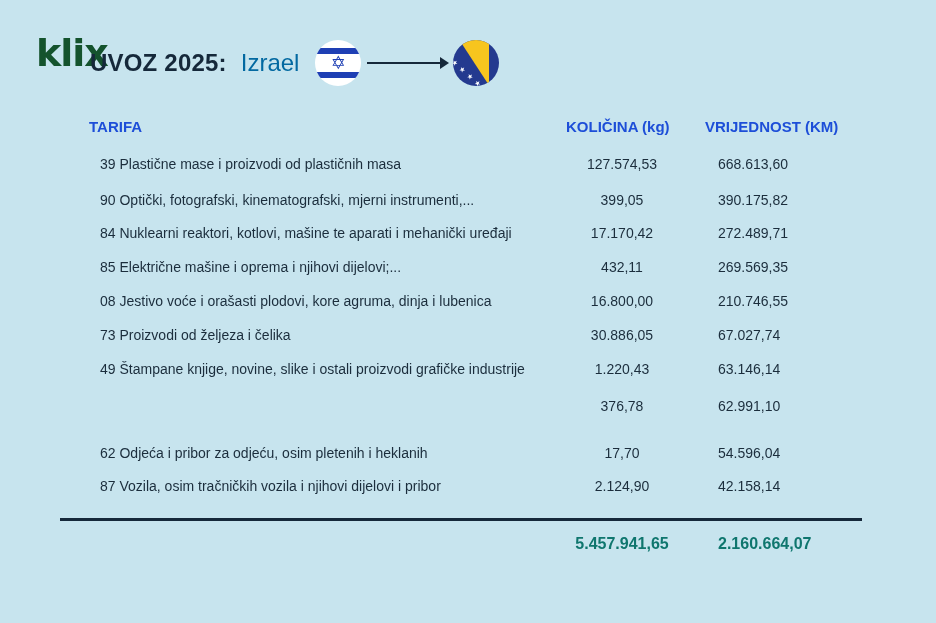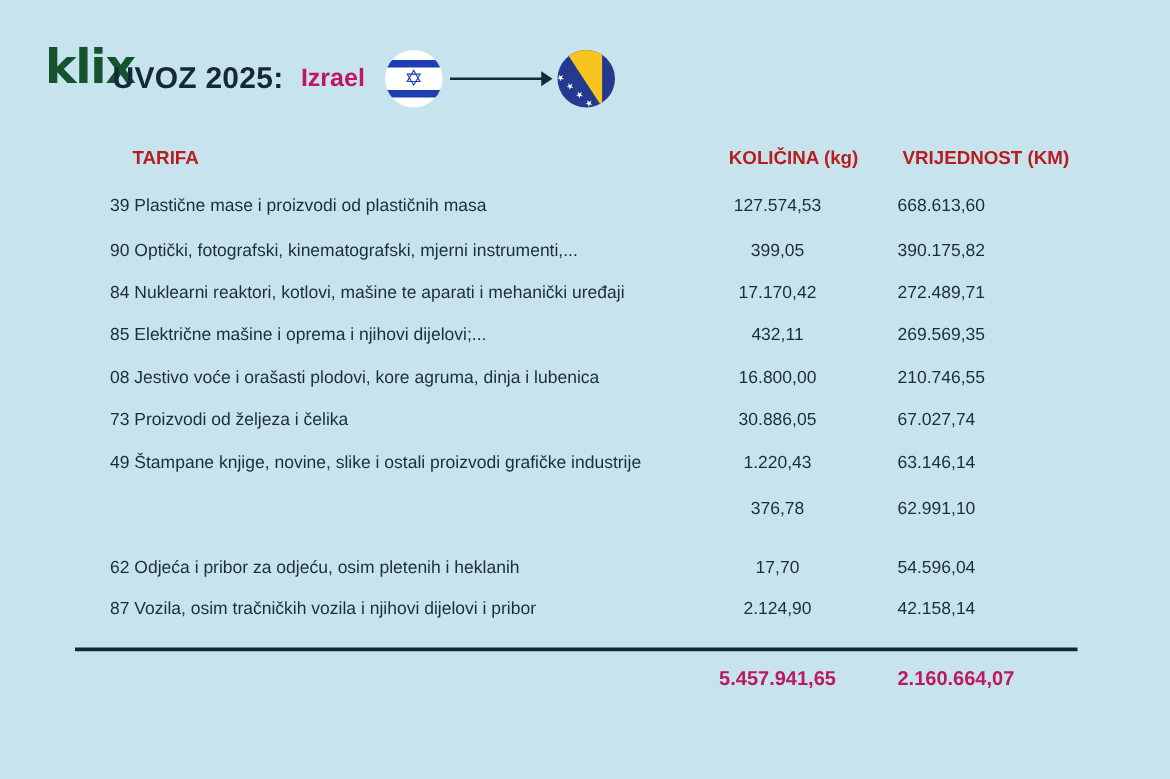--- a/index.html
+++ b/index.html
@@ -15,45 +15,45 @@
       position: absolute; left: 36px; top: 33px;
       font-family: "DejaVu Sans", sans-serif;
       font-weight: 900; font-size: 38px; letter-spacing: -1px;
       color: #14532d; line-height: 40px;
     }
     .title-row {
       position: absolute; left: 90px; top: 40px; height: 46px;
       display: flex; align-items: center;
     }
     .title-main { font-size: 24px; font-weight: bold; color: #15283a; letter-spacing: 0.2px; }
-    .title-country { font-size: 20px; font-weight: bold; color: #be185d; margin-left: 14px; }
+    .title-country { font-size: 24px; font-weight: normal; color: #0369a1; margin-left: 14px; }
     .flag { width: 46px; height: 46px; border-radius: 50%; overflow: hidden; position: relative; }
     .flag-il { margin-left: 16px; background: #ffffff; }
     .flag-il .band { position: absolute; left: 0; right: 0; height: 6px; background: #1e3fb4; }
     .flag-il .band.t { top: 8px; } .flag-il .band.b { bottom: 8px; }
     .flag-il .star { position: absolute; left: 0; right: 0; top: 12px; text-align: center; color: #1e3fb4; font-size: 18px; line-height: 22px; }
     .arrow { width: 80px; height: 2px; background: #15283a; margin-left: 6px; position: relative; }
     .arrow::after { content: ""; position: absolute; right: -2px; top: -5px; border-left: 9px solid #15283a; border-top: 6px solid transparent; border-bottom: 6px solid transparent; }
     .flag-ba { margin-left: 6px; background: #243a8f; }
     .flag-ba .yellow { position: absolute; left: 6px; top: 0; width: 30px; height: 46px; background: #f7c51e; clip-path: polygon(0 0, 100% 0, 100% 100%); }
     .flag-ba .stars { position: absolute; left: 2px; top: 18px; color: #fff; font-size: 7px; line-height: 7px; transform: rotate(42deg); transform-origin: left top; white-space: nowrap; letter-spacing: 1px; }
 
-    .hdr { position: absolute; top: 118px; font-size: 15px; font-weight: bold; color: #b91c1c; margin-left: 17px; }
+    .hdr { position: absolute; top: 118px; font-size: 15px; font-weight: bold; color: #1d4ed8; }
     .hdr-tarifa { left: 89px; }
     .hdr-kol { left: 566px; text-align: right; }
     .hdr-vri { left: 705px; text-align: right; }
 
     .row { position: absolute; left: 0; width: 936px; font-size: 14px; color: #1b2d3c; }
-    .row .name { position: absolute; left: 88px; width: 480px; line-height: 18px; }
+    .row .name { position: absolute; left: 100px; width: 480px; line-height: 18px; }
     .row .name .sub { display: block; padding-left: 22px; }
     .row .kol { position: absolute; left: 560px; width: 124px; text-align: center; line-height: 18px; }
     .row .vri { position: absolute; left: 718px; width: 124px; text-align: left; line-height: 18px; }
 
     .divider { position: absolute; left: 60px; top: 518px; width: 802px; height: 3px; background: #15283a; }
-    .totals .kol, .totals .vri { font-weight: bold; font-size: 16px; color: #be185d; }
+    .totals .kol, .totals .vri { font-weight: bold; font-size: 16px; color: #0f766e; }
   </style>
 </head>
 <body>
 
 <div class="logo">klix</div>
 
 <div class="title-row">
   <span class="title-main">UVOZ 2025:</span>
   <span class="title-country">Izrael</span>
   <div class="flag flag-il">

